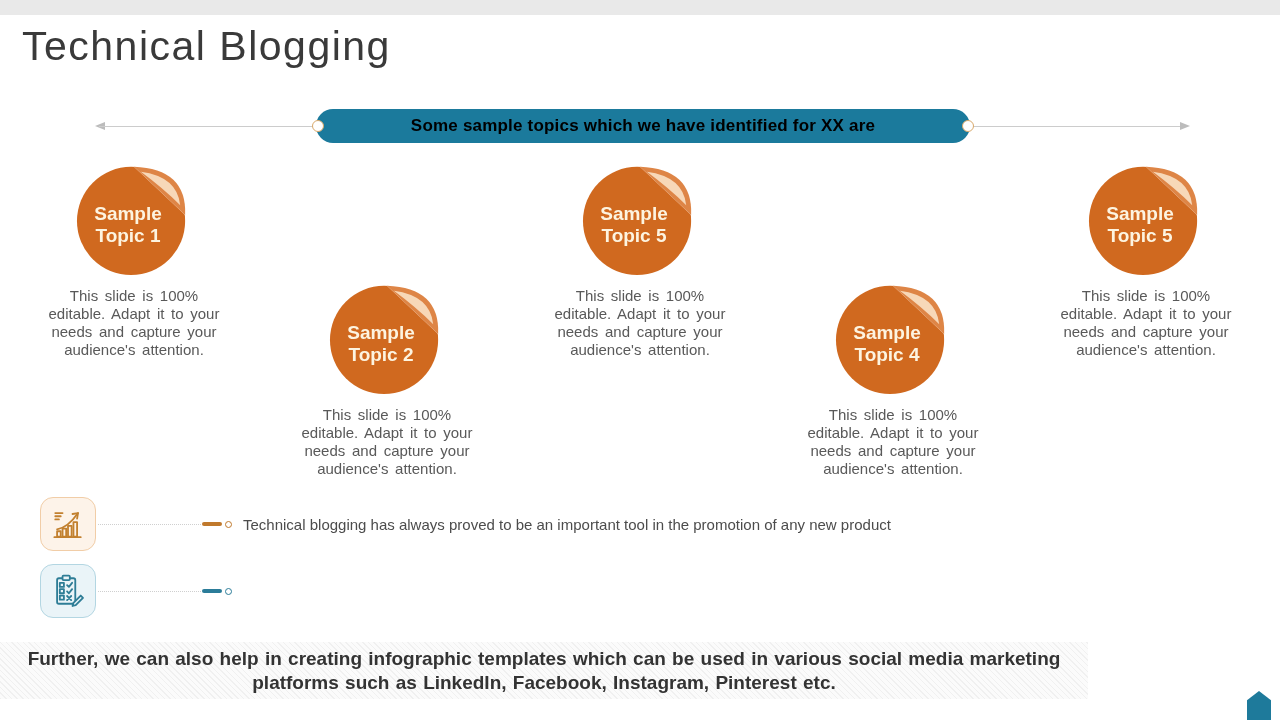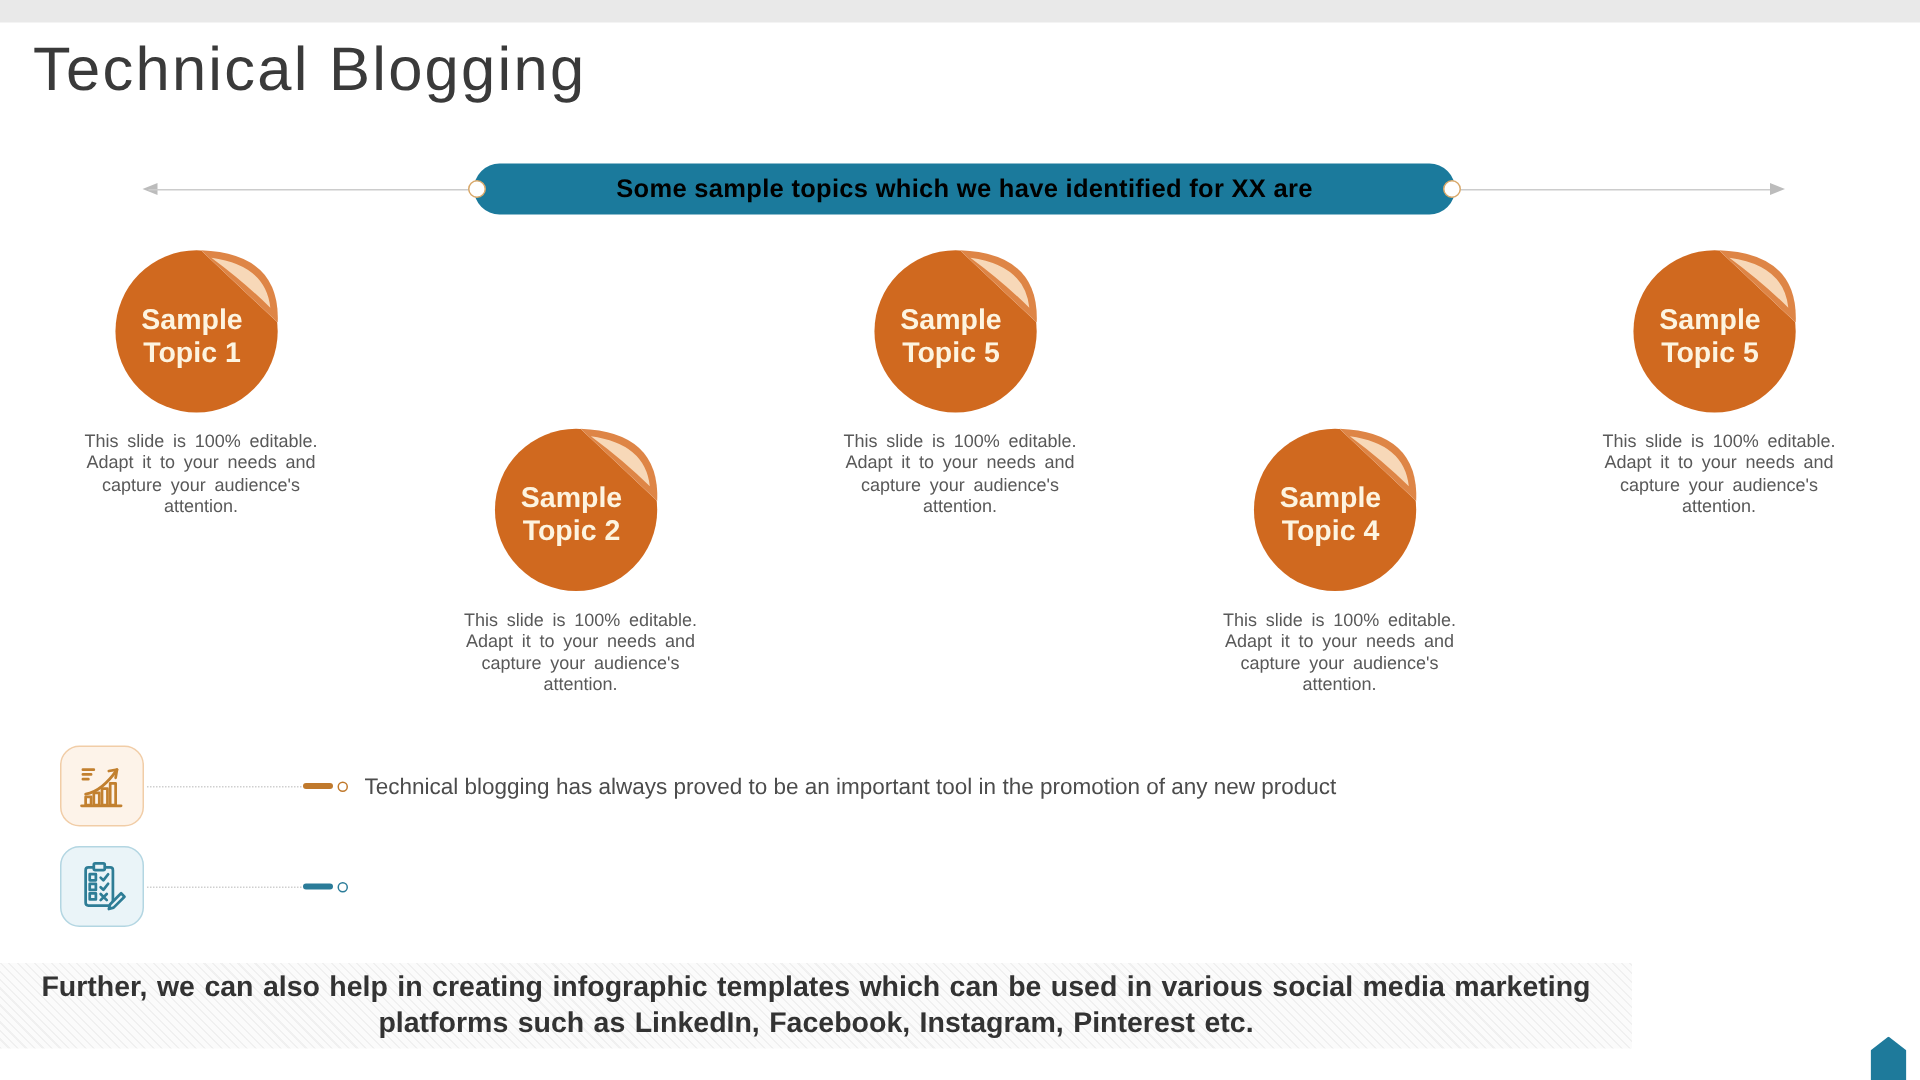--- a/index.html
+++ b/index.html
@@ -41,21 +41,21 @@
   .sticker { position:relative; width:118px; height:118px; margin:0 auto; }
   .sticker svg { position:absolute; left:0; top:0; }
   .sticker-label {
     position:absolute; left:0; top:37%; width:100%; padding-right:12px;
     color:#fdf4e0; font-weight:bold; font-size:19px; line-height:1.18;
     text-align:center; z-index:2;
   }
   .sticker-label span { display:block; }
   .topic-desc {
     margin:10px auto 0; width:184px;
-    font-size:12px; line-height:1.2; color:#595959; word-spacing:2.5px;
+    font-size:15px; line-height:1.2; color:#595959; word-spacing:2.5px;
   }
   
   .icon-box { position:absolute; left:40px; width:56px; height:54px; border-radius:13px;
     display:flex; align-items:center; justify-content:center; }
   .icon-box.orange { top:482px; background:#fdf3e9; border:1px solid #f1cda7; }
   .icon-box.blue   { top:549px; background:#eaf4f8; border:1px solid #b3d6e2; }
   .dotline { position:absolute; height:0; border-top:1px dotted #cfcfcf; left:98px; width:103px; }
   .dotline.r1 { top:509px; } .dotline.r2 { top:576px; }
   .dash { position:absolute; left:202px; width:20px; height:4px; border-radius:2px; }
   .dash.r1 { top:507px; background:#c0792c; }

